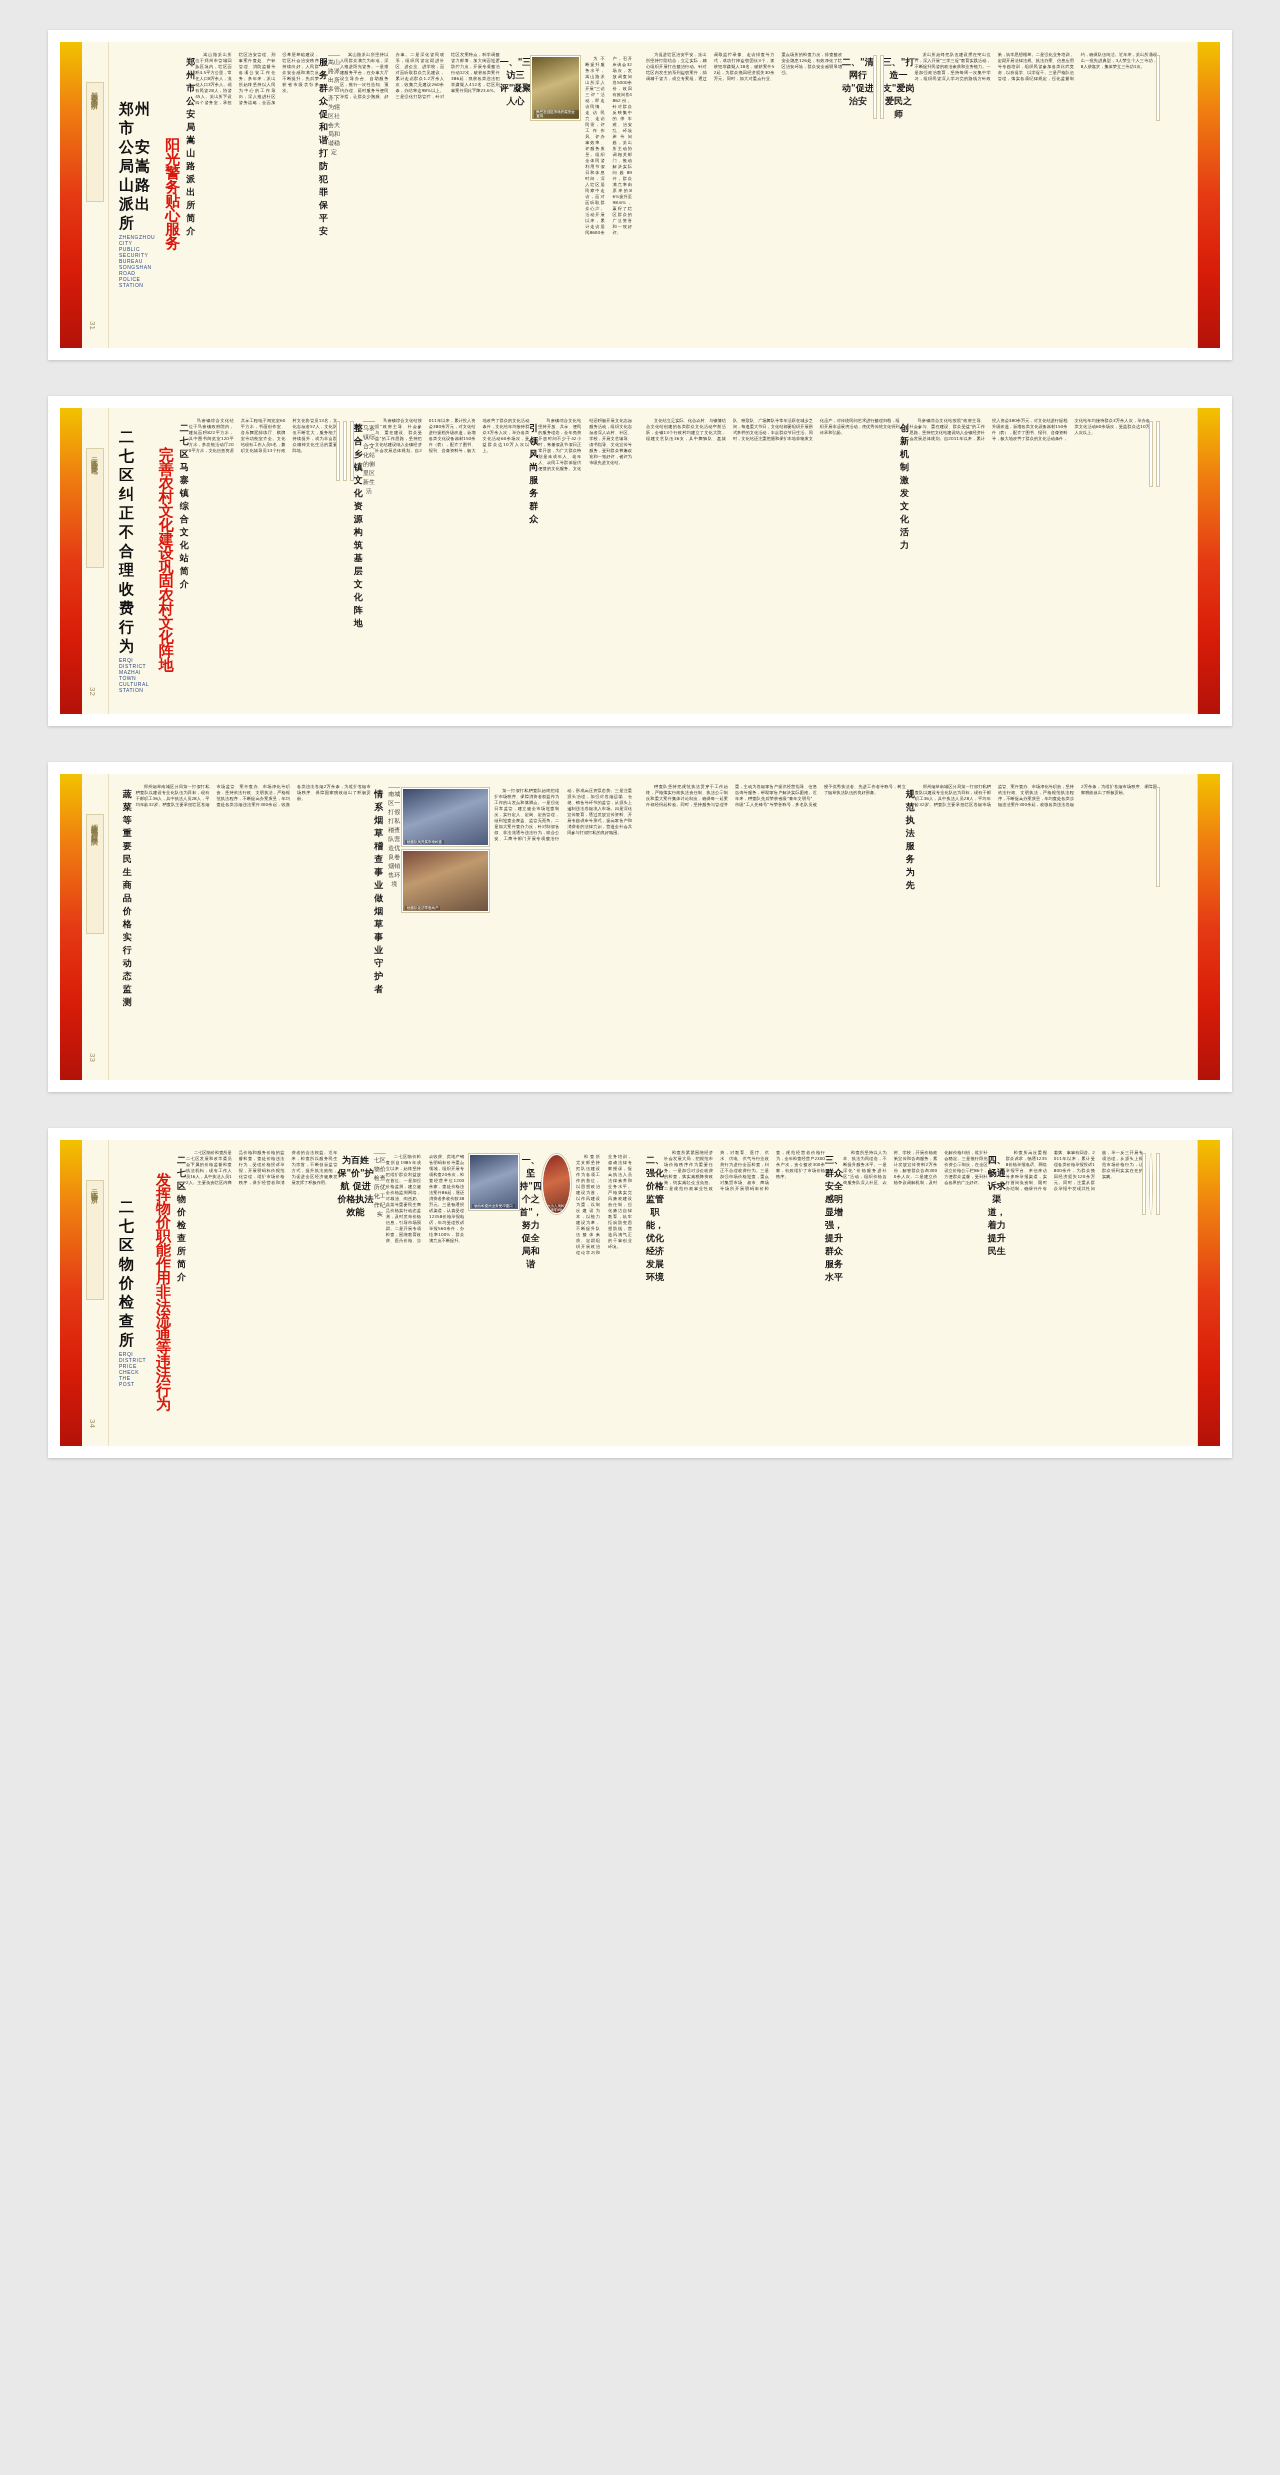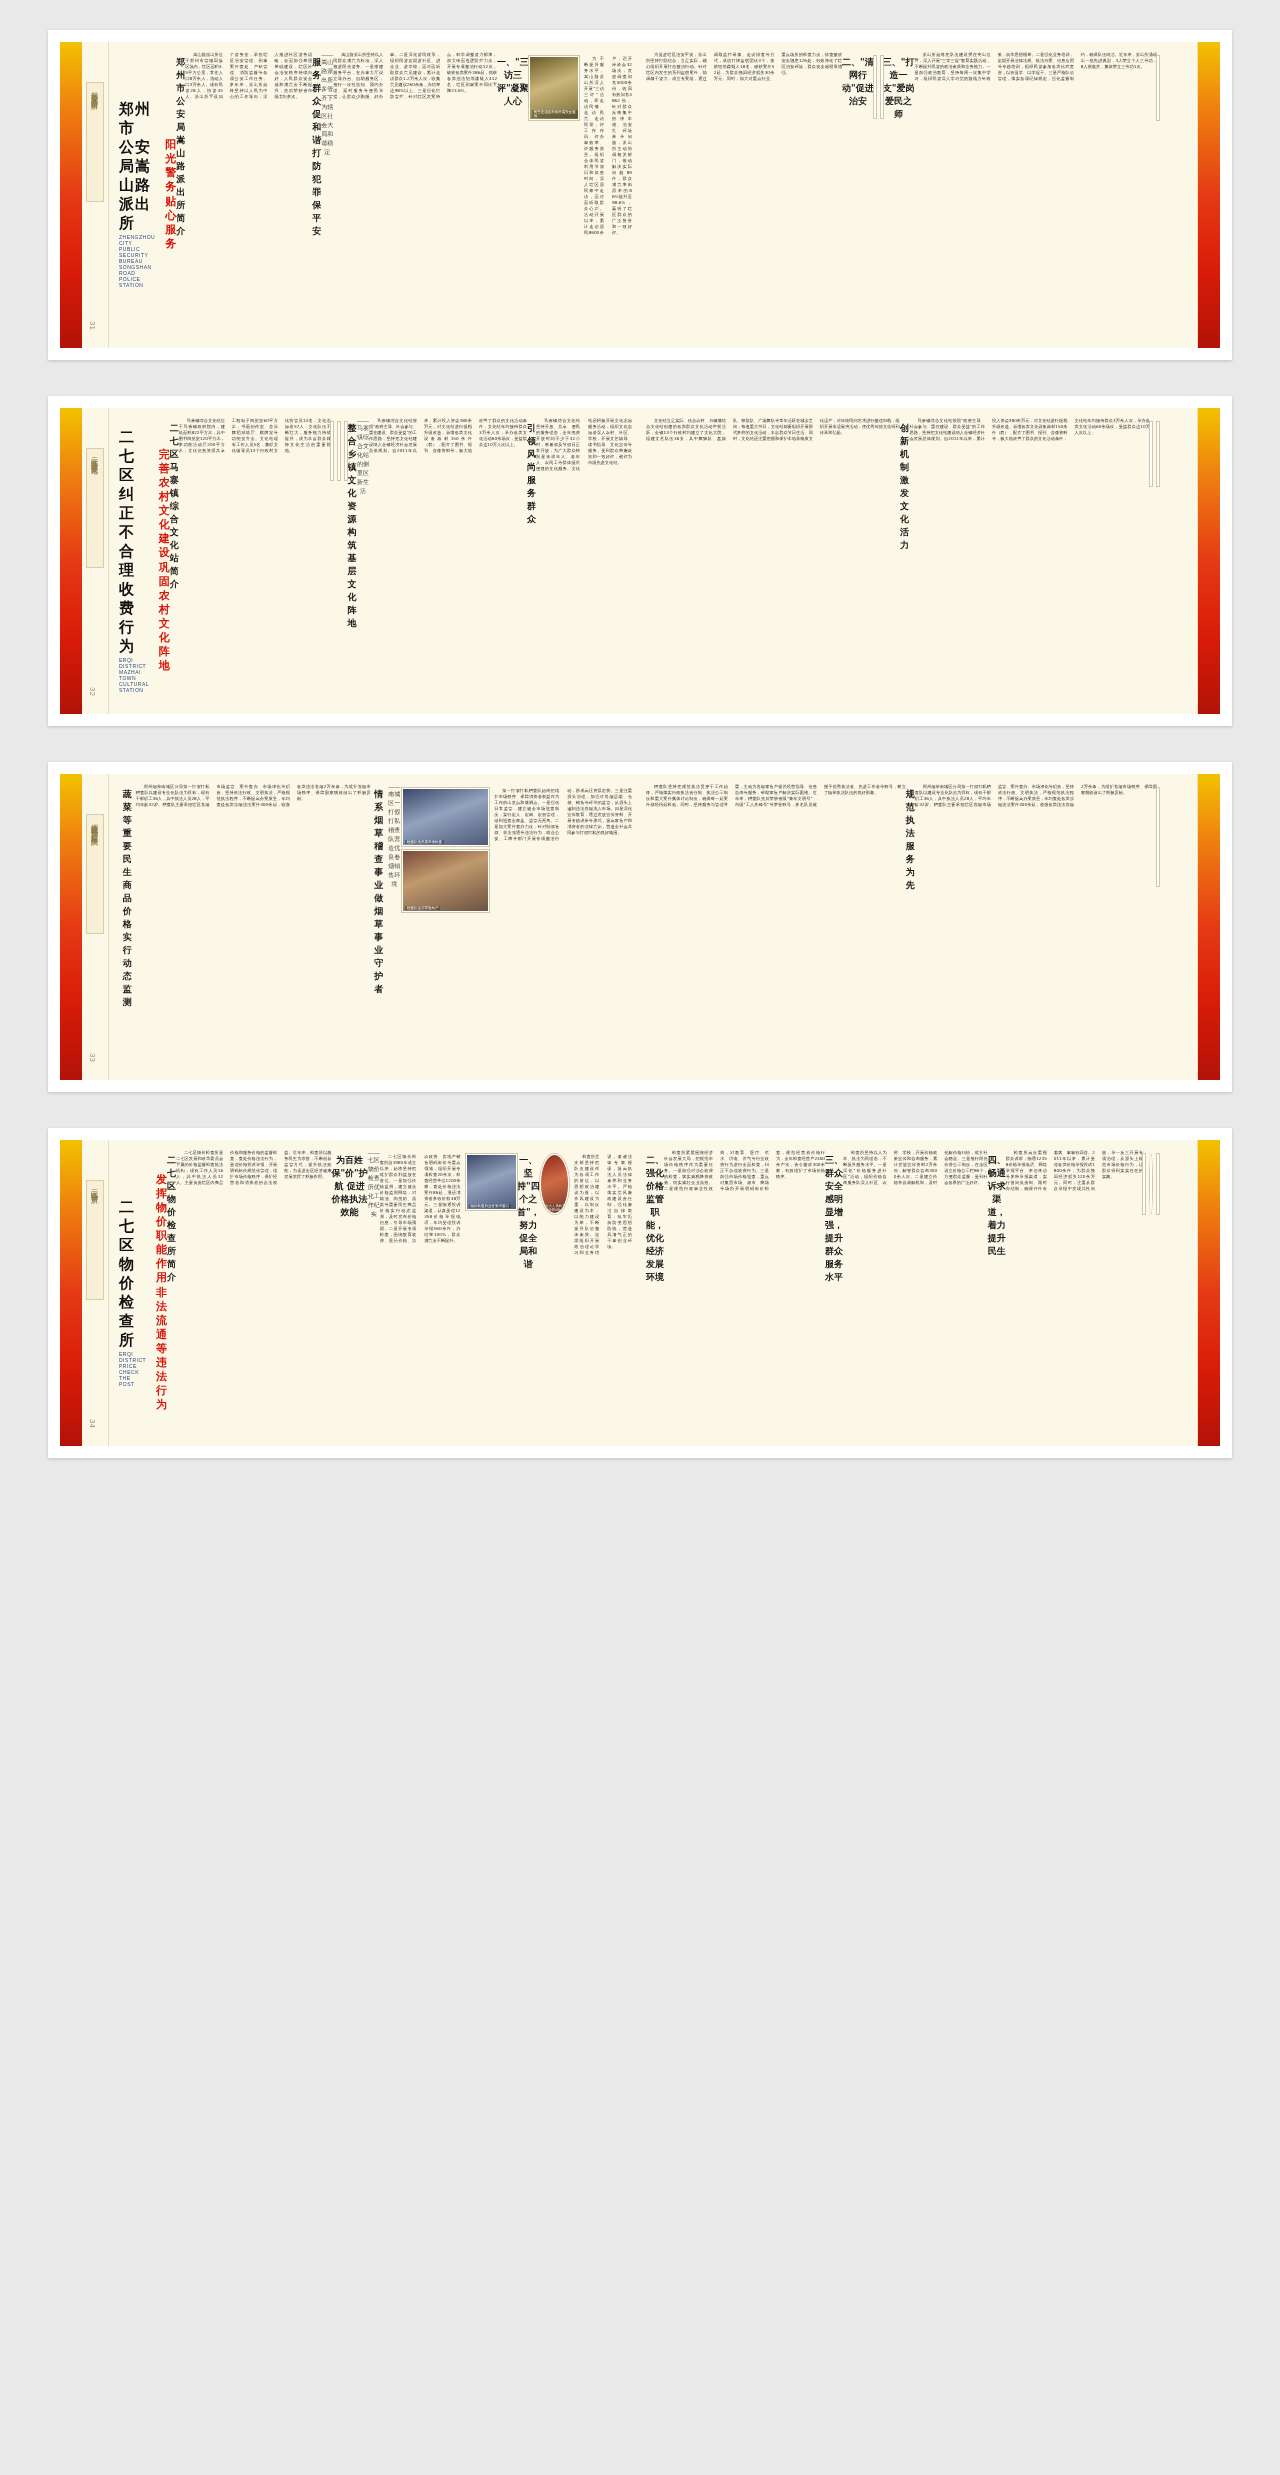--- a/index.html
+++ b/index.html
@@ -114,25 +114,25 @@
     margin-top:1px;
   }
   .rule{
     height:2px;
     background:linear-gradient(90deg,#c9a227,#e0d5a7 70%,transparent);
     margin:3px 0 5px 0;
   }
   .slogan{
     color:#d8180c;
     font-weight:bold;
-    font-size:11px;
+    font-size:15px;
     font-family:"DejaVu Serif","Liberation Serif",serif;
     text-align:left;
     line-height:14px;
-    margin:2px 0 6px 0;
+    margin:2px 6px 6px 0;
   }
   .slogan .l2{display:block;font-family:Liberation Serif, serif;}
   .sec-title{
     text-align:center;
     font-family:"DejaVu Serif","Liberation Serif",serif;
     font-size:9px;
     font-weight:bold;
     color:#1a1a1a;
     margin:4px 0 2px 0;
   }

